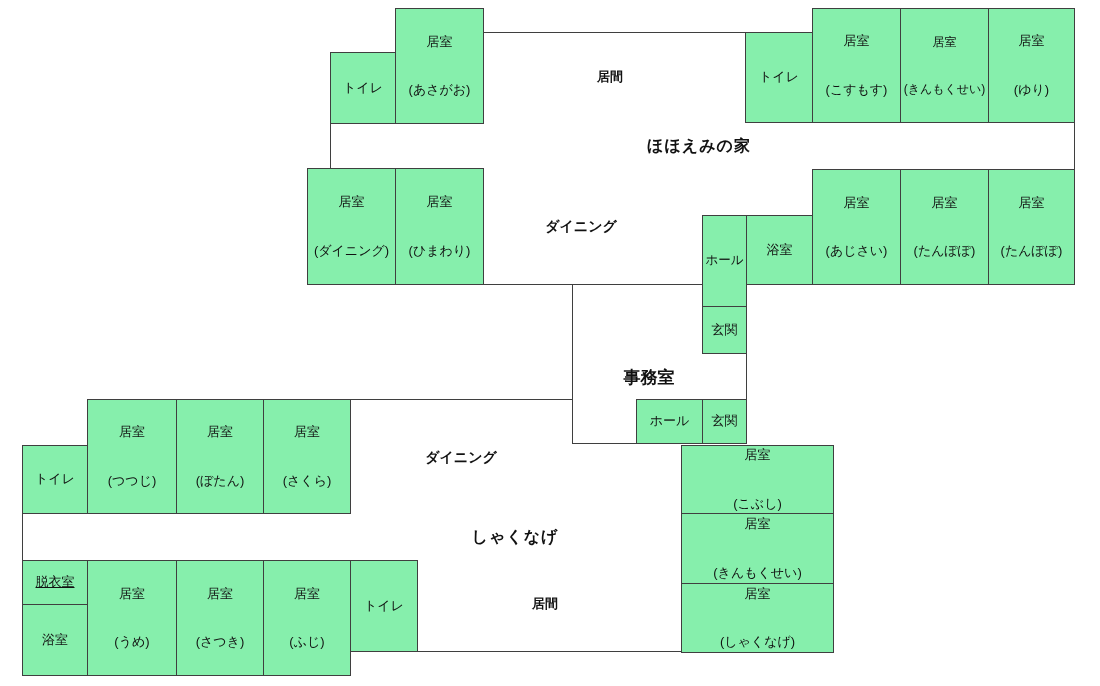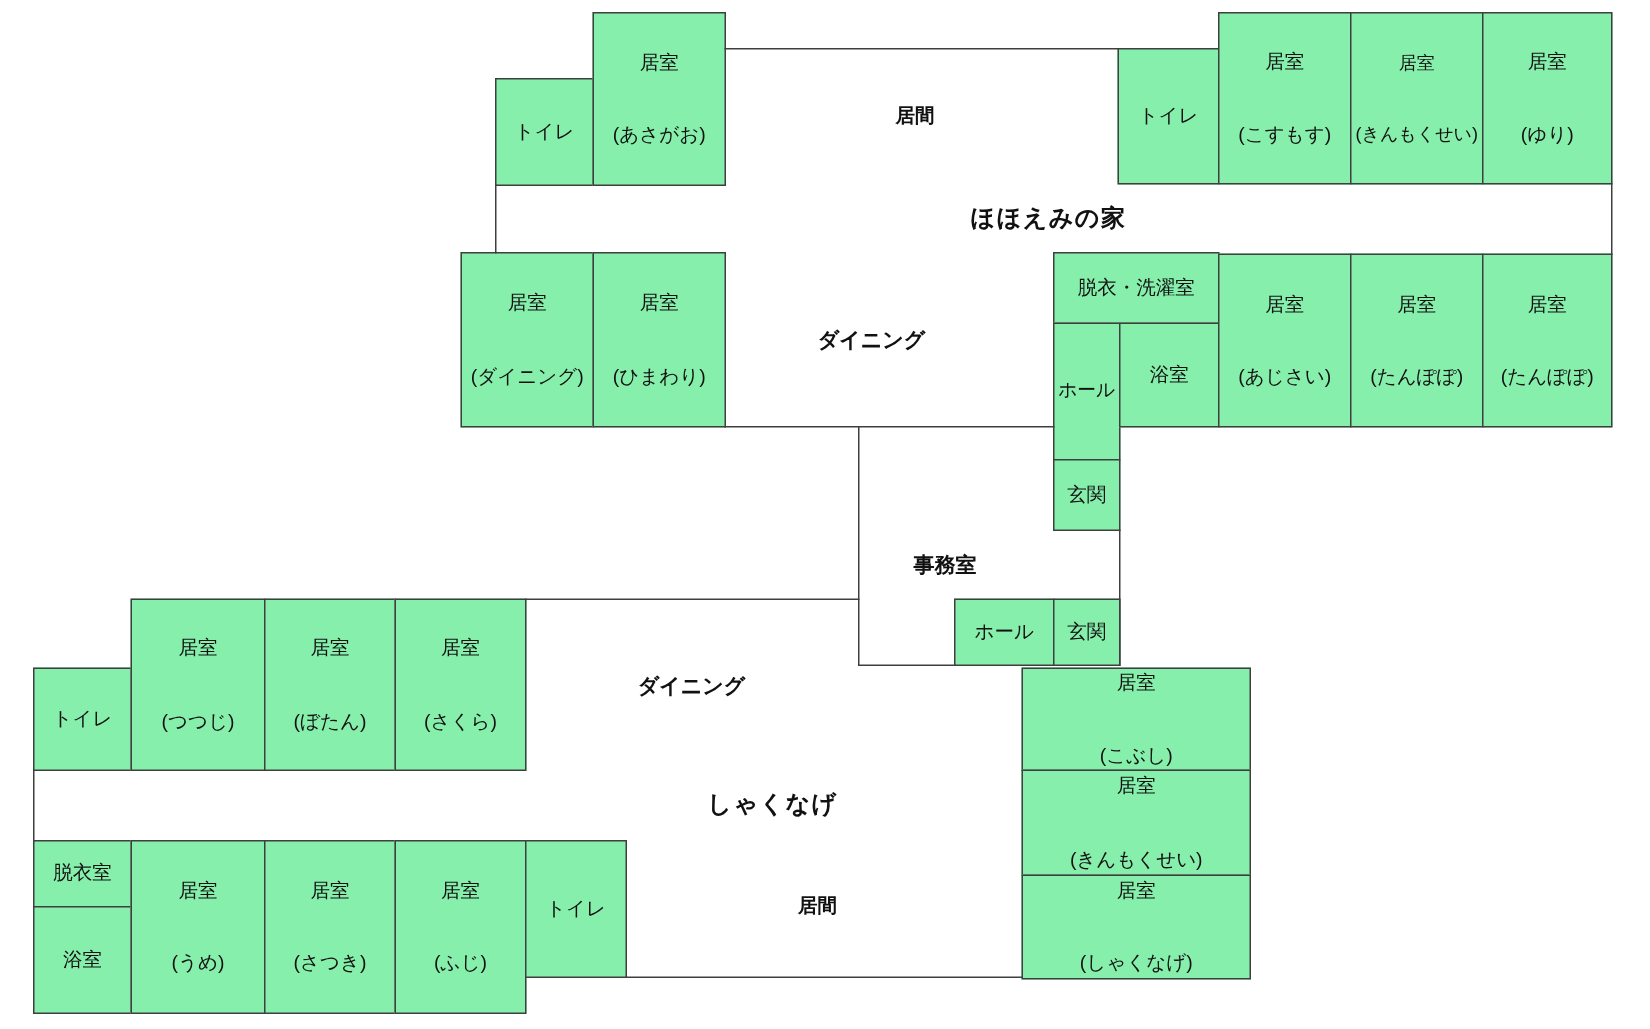--- a/index.html
+++ b/index.html
@@ -67,23 +67,20 @@
       <div>(ゆり)</div>
     </div>
     <div class="room" style="left: 307px; top: 168px; width: 89px; height: 117px; border-color: rgb(63, 63, 63);">
       <div>居室</div>
       <div>(ダイニング)</div>
     </div>
     <div class="room" style="left: 395px; top: 168px; width: 89px; height: 117px; border-color: rgb(63, 63, 63);">
       <div>居室</div>
       <div>(ひまわり)</div>
     </div>
-    <div class="room" style="left: 702px; top: 168px; width: 111px; height: 48px; border-color: rgb(63, 63, 63);">
-      <div>脱衣・洗濯室</div>
-    </div>
     <div class="room" style="left: 702px; top: 215px; width: 45px; height: 92px; border-color: rgb(63, 63, 63); font-size: 12.5px;">
       <div>ホール</div>
     </div>
     <div class="room" style="left: 746px; top: 215px; width: 67px; height: 70px; border-color: rgb(63, 63, 63);">
       <div>浴室</div>
     </div>
     <div class="room" style="left: 812px; top: 169px; width: 89px; height: 116px; border-color: rgb(63, 63, 63);">
       <div>居室</div>
       <div>(あじさい)</div>
     </div>
@@ -112,21 +109,21 @@
       <div>(つつじ)</div>
     </div>
     <div class="room" style="left: 176px; top: 399px; width: 88px; height: 115px; border-color: rgb(63, 63, 63);">
       <div>居室</div>
       <div>(ぼたん)</div>
     </div>
     <div class="room" style="left: 263px; top: 399px; width: 88px; height: 115px; border-color: rgb(63, 63, 63);">
       <div>居室</div>
       <div>(さくら)</div>
     </div>
-    <div class="room" style="left: 22px; top: 560px; width: 66px; height: 45px; border-color: rgb(63, 63, 63);">
+    <div class="room" style="left: 22px; top: 560px; width: 66px; height: 45px; border-color: rgb(63, 63, 63); text-decoration: underline;">
       <div>脱衣室</div>
     </div>
     <div class="room" style="left: 22px; top: 604px; width: 66px; height: 72px; border-color: rgb(63, 63, 63);">
       <div>浴室</div>
     </div>
     <div class="room" style="left: 87px; top: 560px; width: 90px; height: 116px; border-color: rgb(63, 63, 63);">
       <div>居室</div>
       <div>(うめ)</div>
     </div>
     <div class="room" style="left: 176px; top: 560px; width: 88px; height: 116px; border-color: rgb(63, 63, 63);">
@@ -157,18 +154,18 @@
     <div class="wall" style="background: rgb(63, 63, 63); left: 1074px; top: 122px; width: 1px; height: 48px;"></div>
     <div class="wall" style="background: rgb(63, 63, 63); left: 483px; top: 284px; width: 220px; height: 1px;"></div>
     <div class="wall" style="background: rgb(63, 63, 63); left: 572px; top: 284px; width: 1px; height: 160px;"></div>
     <div class="wall" style="background: rgb(63, 63, 63); left: 746px; top: 353px; width: 1px; height: 91px;"></div>
     <div class="wall" style="background: rgb(63, 63, 63); left: 572px; top: 443px; width: 65px; height: 1px;"></div>
     <div class="wall" style="background: rgb(63, 63, 63); left: 350px; top: 399px; width: 223px; height: 1px;"></div>
     <div class="wall" style="background: rgb(63, 63, 63); left: 22px; top: 513px; width: 1px; height: 48px;"></div>
     <div class="wall" style="background: rgb(63, 63, 63); left: 417px; top: 651px; width: 265px; height: 1px;"></div>
     <div class="area-label" style="left: 610px; top: 77px; font-size: 13px;">居間</div>
     <div class="area-label" style="left: 581px; top: 227px; font-size: 14px;">ダイニング</div>
-    <div class="area-label" style="left: 630px; top: 377px; font-size: 14px;">事務室</div>
+    <div class="area-label" style="left: 649px; top: 377px; font-size: 17px;">事務室</div>
     <div class="area-label" style="left: 461px; top: 458px; font-size: 14px;">ダイニング</div>
     <div class="area-label" style="left: 545px; top: 604px; font-size: 13px;">居間</div>
     <div class="unit-title" style="left: 699px; top: 146px;">ほほえみの家</div>
     <div class="unit-title" style="left: 515px; top: 537px;">しゃくなげ</div>
   </div>
 
 </body></html>

